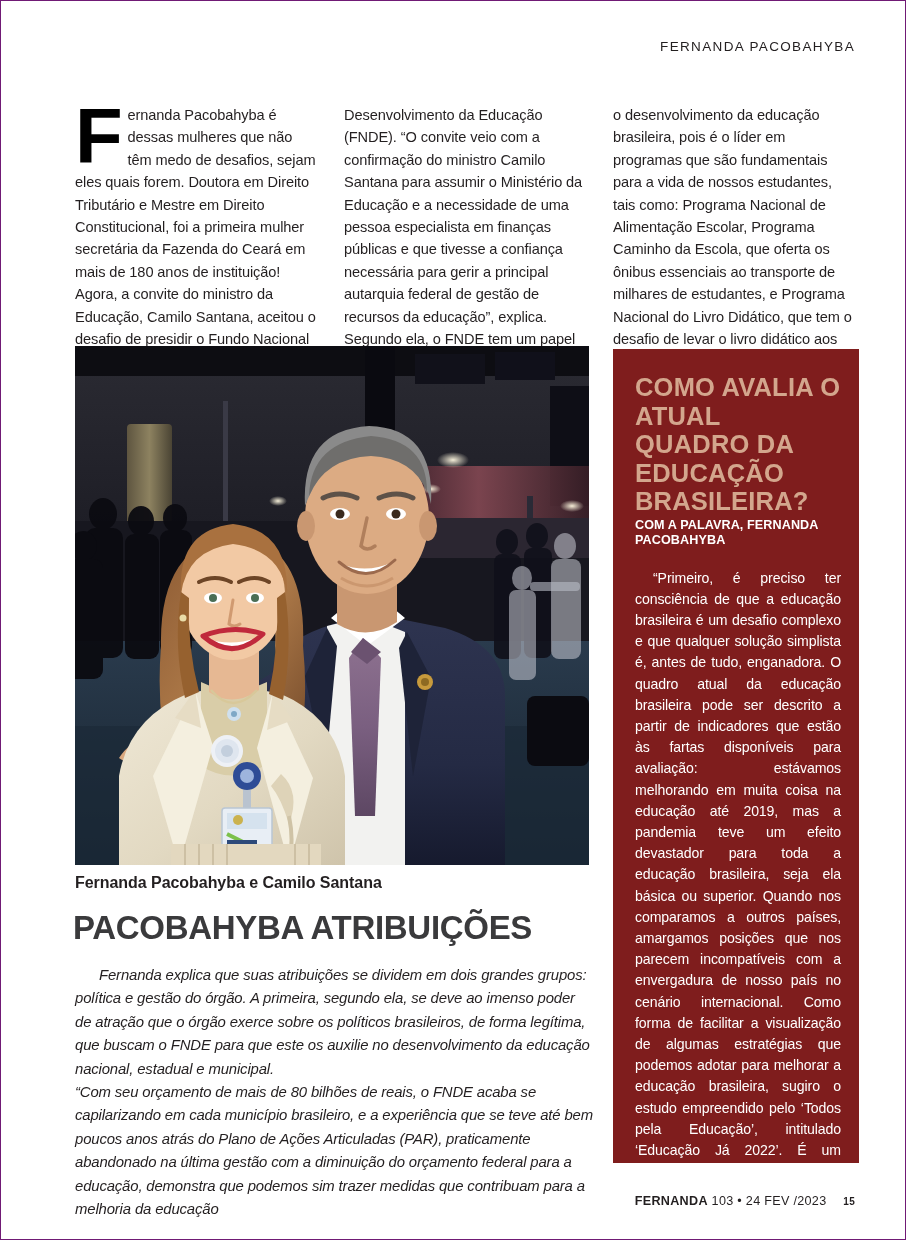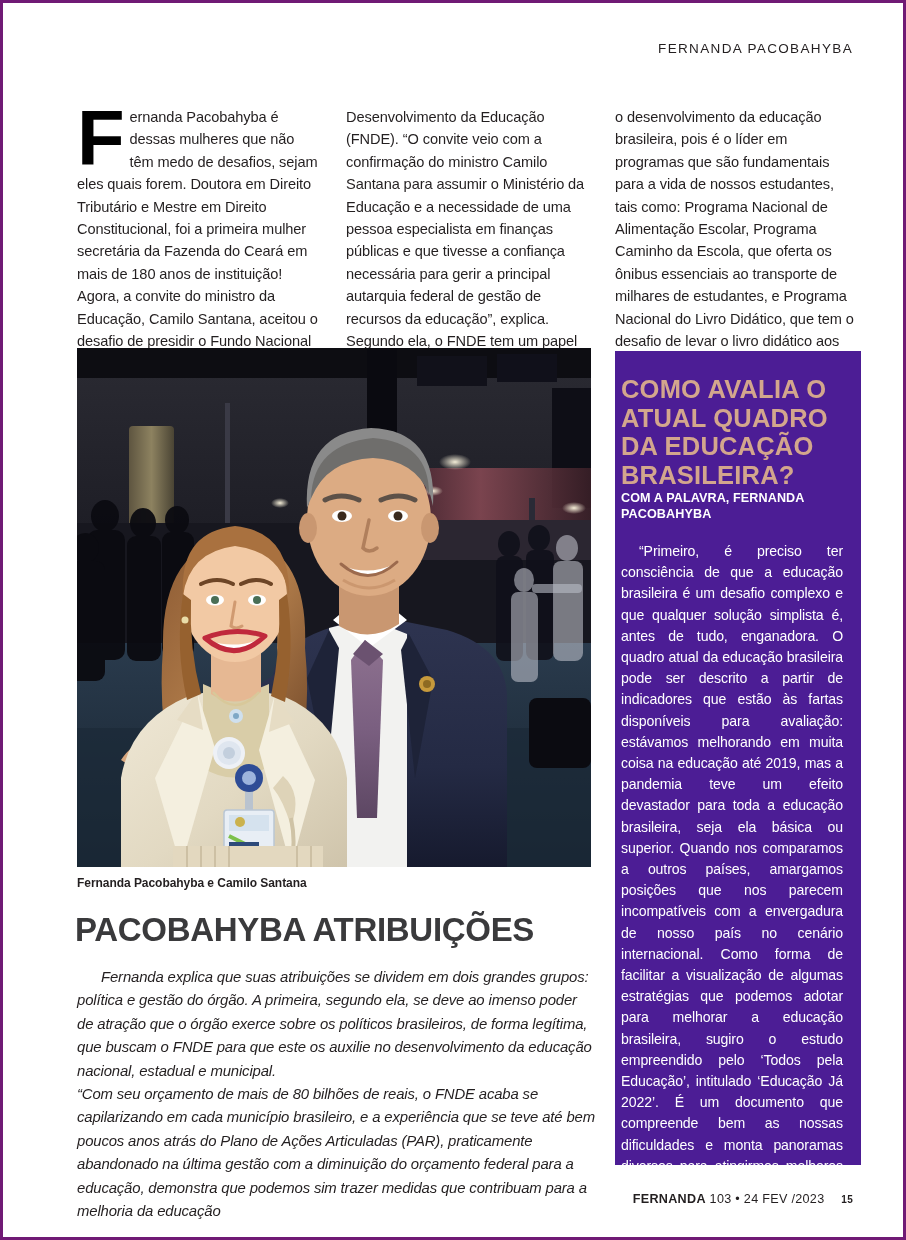--- a/index.html
+++ b/index.html
@@ -7,21 +7,21 @@
     width: 906px;
     height: 1240px;
     background: #ffffff;
     font-family: "Liberation Sans", sans-serif;
   }
   .page {
     position: relative;
     width: 906px;
     height: 1240px;
     background: #ffffff;
-    border: 3px solid #701a75;
+    border: 1px solid #701a75;
     overflow: hidden;
   }
 
   
   .running-head {
     position: absolute;
     top: 38px;
     right: 50px;
     font-size: 13.5px;
     letter-spacing: 1.35px;
@@ -67,21 +67,21 @@
     overflow: hidden;
     background: #1b1a22;
   }
   .photo-svg { display: block; width: 514px; height: 519px; }
 
   .caption {
     position: absolute;
     top: 873px;
     left: 74px;
     width: 514px;
-    font-size: 12px;
+    font-size: 16px;
     font-weight: 700;
     color: #231f20;
     letter-spacing: -0.05px;
   }
 
   
   .section-heading {
     position: absolute;
     top: 908px;
     left: 72px;
@@ -105,22 +105,22 @@
   .lower-body p { text-align: left; font-style: italic; }
   .lower-body p.indent { text-indent: 24px; }
 
   
   .sidebar {
     position: absolute;
     top: 348px;
     left: 612px;
     width: 246px;
     height: 814px;
-    background: #4c1d95;
-    padding: 24px 18px 18px 6px;
+    background: #7f1d1d;
+    padding: 24px 18px 18px 22px;
   }
   .sidebar-heading {
     font-size: 25.5px;
     line-height: 28.5px;
     font-weight: 700;
     color: #d3a68d;
     letter-spacing: 0.2px;
   }
   .sidebar-kicker {
     margin-top: 2px;

